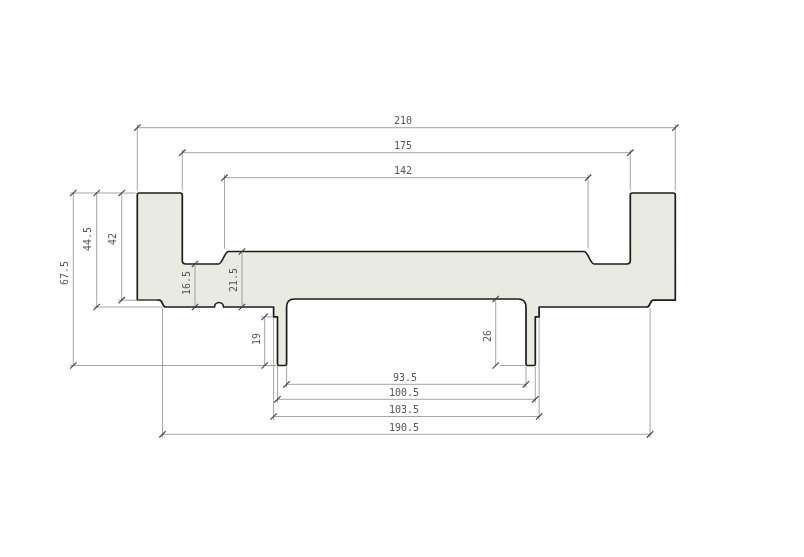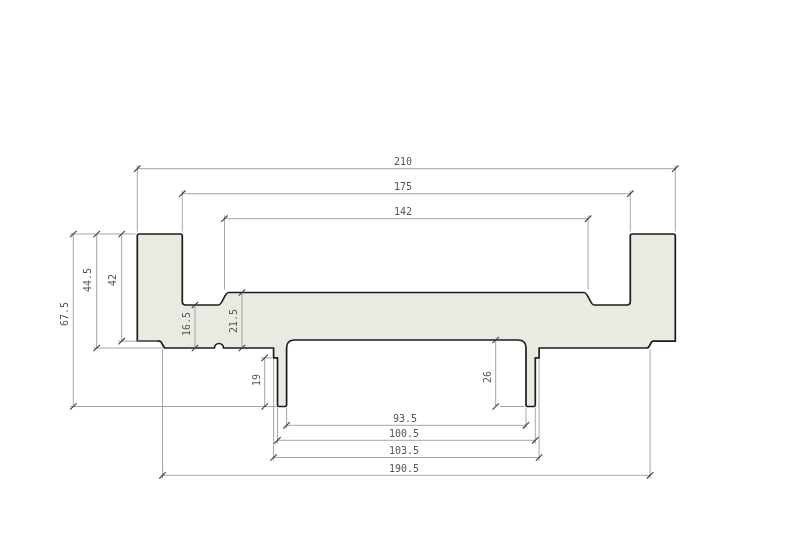--- a/index.html
+++ b/index.html
@@ -7,21 +7,20 @@
     padding: 0;
     background: #ffffff;
     font-family: "DejaVu Sans Mono", "Liberation Mono", monospace;
   }
   .drawing-container {
     position: relative;
     width: 804px;
     height: 510px;
     background: #ffffff;
     overflow: hidden;
-    margin-top: 41px;
   }
   svg text {
     font-family: "DejaVu Sans Mono", "Liberation Mono", monospace;
   }
 </style>
 </head>
 <body>
 
 <div class="drawing-container">
   <svg id="drawing-svg" width="804" height="557" viewBox="0 0 804 557" xmlns="http://www.w3.org/2000/svg">

